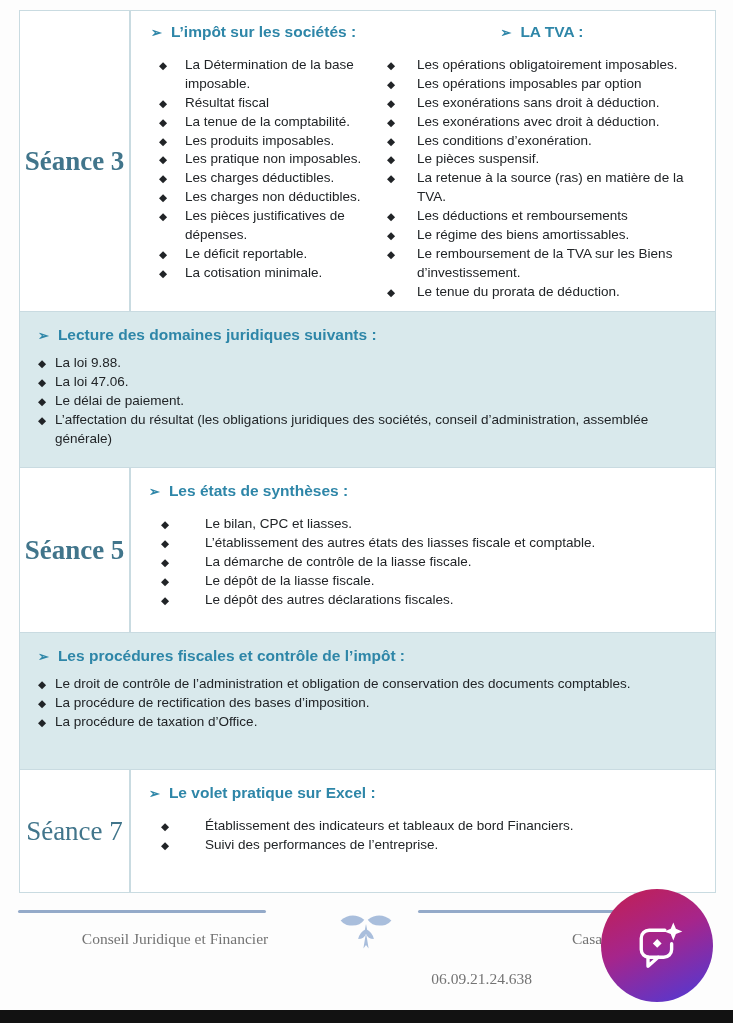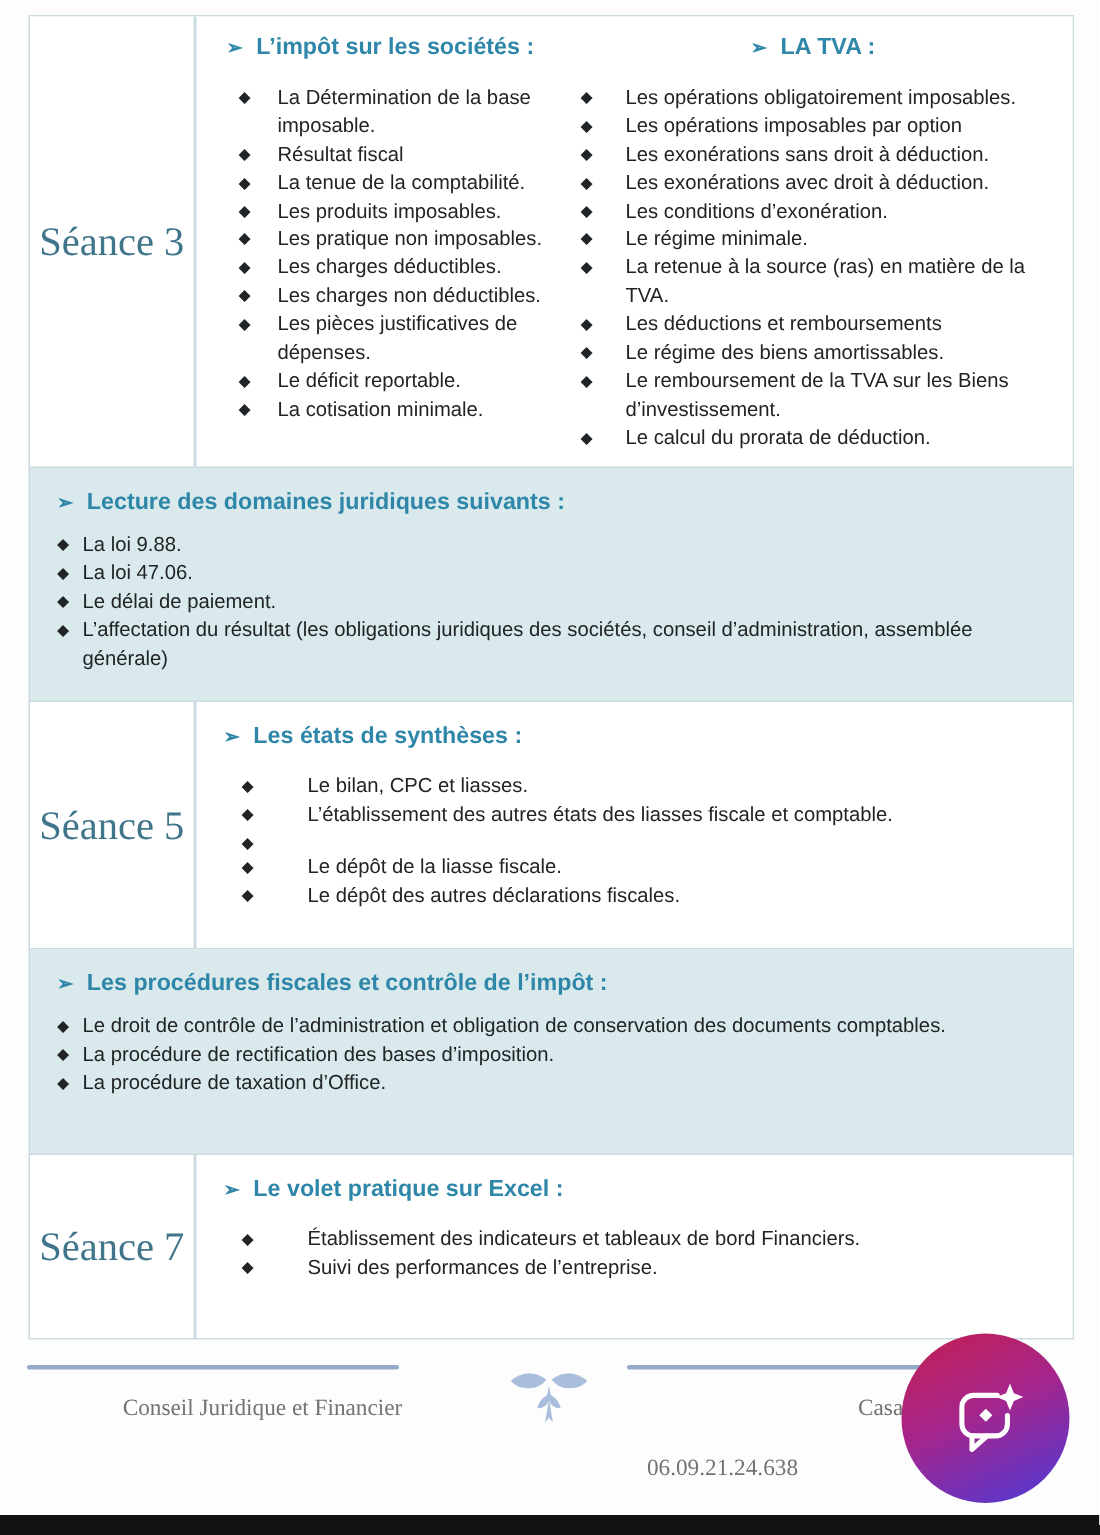--- a/index.html
+++ b/index.html
@@ -6,21 +6,21 @@
   .page{position:relative;width:733px;height:1023px;background:#fdfdfd;overflow:hidden;
         font-family:"Liberation Sans",sans-serif;color:#212427;}
   
   .doc-table{position:absolute;left:19px;top:10px;width:697px;border:1px solid #c9dbe1;box-sizing:border-box;}
   .t-row{display:flex;border-bottom:1px solid #c9dbe1;box-sizing:border-box;background:#fff;}
   .t-row:last-child{border-bottom:none;}
   .t-row.alt{background:#d9e9ec;}
   .r3{height:301px;} .r4{height:156px;} .r5{height:165px;} .r6{height:137px;} .r7{height:122px;}
   .cell-label{width:111px;min-width:111px;border-right:2px solid #c9dbe1;display:flex;align-items:center;justify-content:center;box-sizing:border-box;}
   .seance{font-family:"Liberation Serif","DejaVu Serif",serif;font-size:27px;color:#41758b;}
-  .bold .seance{font-weight:400;}
+  .bold .seance{font-weight:700;}
   .cell-content{flex:1;box-sizing:border-box;overflow:hidden;}
   .two-col{display:flex;}
   .col1{width:242px;min-width:242px;padding:12px 0 0 20px;box-sizing:border-box;}
   .col2{flex:1;padding:12px 14px 0 10px;box-sizing:border-box;}
   .heading{font-weight:700;font-size:15.5px;color:#2e86a8;display:flex;align-items:baseline;}
   .heading .arrow{font-size:13px;margin-right:9px;flex:none;}
   .heading.centered{justify-content:center;}
   .pad{padding:14px 16px 0 18px;}
   ul.items{list-style:none;margin:15px 0 0 0;padding:0;}
   ul.items.tight{margin-top:10px;}
@@ -128,41 +128,41 @@
               <li class="item">
                 <span class="bullet">◆</span>
                 <span class="itext">Les exonérations avec droit à déduction.</span>
               </li>
               <li class="item">
                 <span class="bullet">◆</span>
                 <span class="itext">Les conditions d’exonération.</span>
               </li>
               <li class="item">
                 <span class="bullet">◆</span>
-                <span class="itext">Le régime minimale.</span>
+                <span class="itext">Le pièces suspensif.</span>
               </li>
               <li class="item">
                 <span class="bullet">◆</span>
                 <span class="itext">La retenue à la source (ras) en matière de la TVA.</span>
               </li>
               <li class="item">
                 <span class="bullet">◆</span>
                 <span class="itext">Les déductions et remboursements</span>
               </li>
               <li class="item">
                 <span class="bullet">◆</span>
                 <span class="itext">Le régime des biens amortissables.</span>
               </li>
               <li class="item">
                 <span class="bullet">◆</span>
                 <span class="itext">Le remboursement de la TVA sur les Biens d’investissement.</span>
               </li>
               <li class="item">
                 <span class="bullet">◆</span>
-                <span class="itext">Le calcul du prorata de déduction.</span>
+                <span class="itext">Le tenue du prorata de déduction.</span>
               </li>
             </ul>
         </div>
       </div>
     </div>
 
     <div class="t-row r4 alt bold">
       <div class="cell-content pad">
         <div class="heading">
           <span class="arrow">➢</span>
@@ -202,20 +202,21 @@
             <li class="item">
               <span class="bullet">◆</span>
               <span class="itext">Le bilan, CPC et liasses.</span>
             </li>
             <li class="item">
               <span class="bullet">◆</span>
               <span class="itext">L’établissement des autres états des liasses fiscale et comptable.</span>
             </li>
             <li class="item">
               <span class="bullet">◆</span>
+              <span class="itext">La démarche de contrôle de la liasse fiscale.</span>
             </li>
             <li class="item">
               <span class="bullet">◆</span>
               <span class="itext">Le dépôt de la liasse fiscale.</span>
             </li>
             <li class="item">
               <span class="bullet">◆</span>
               <span class="itext">Le dépôt des autres déclarations fiscales.</span>
             </li>
           </ul>

